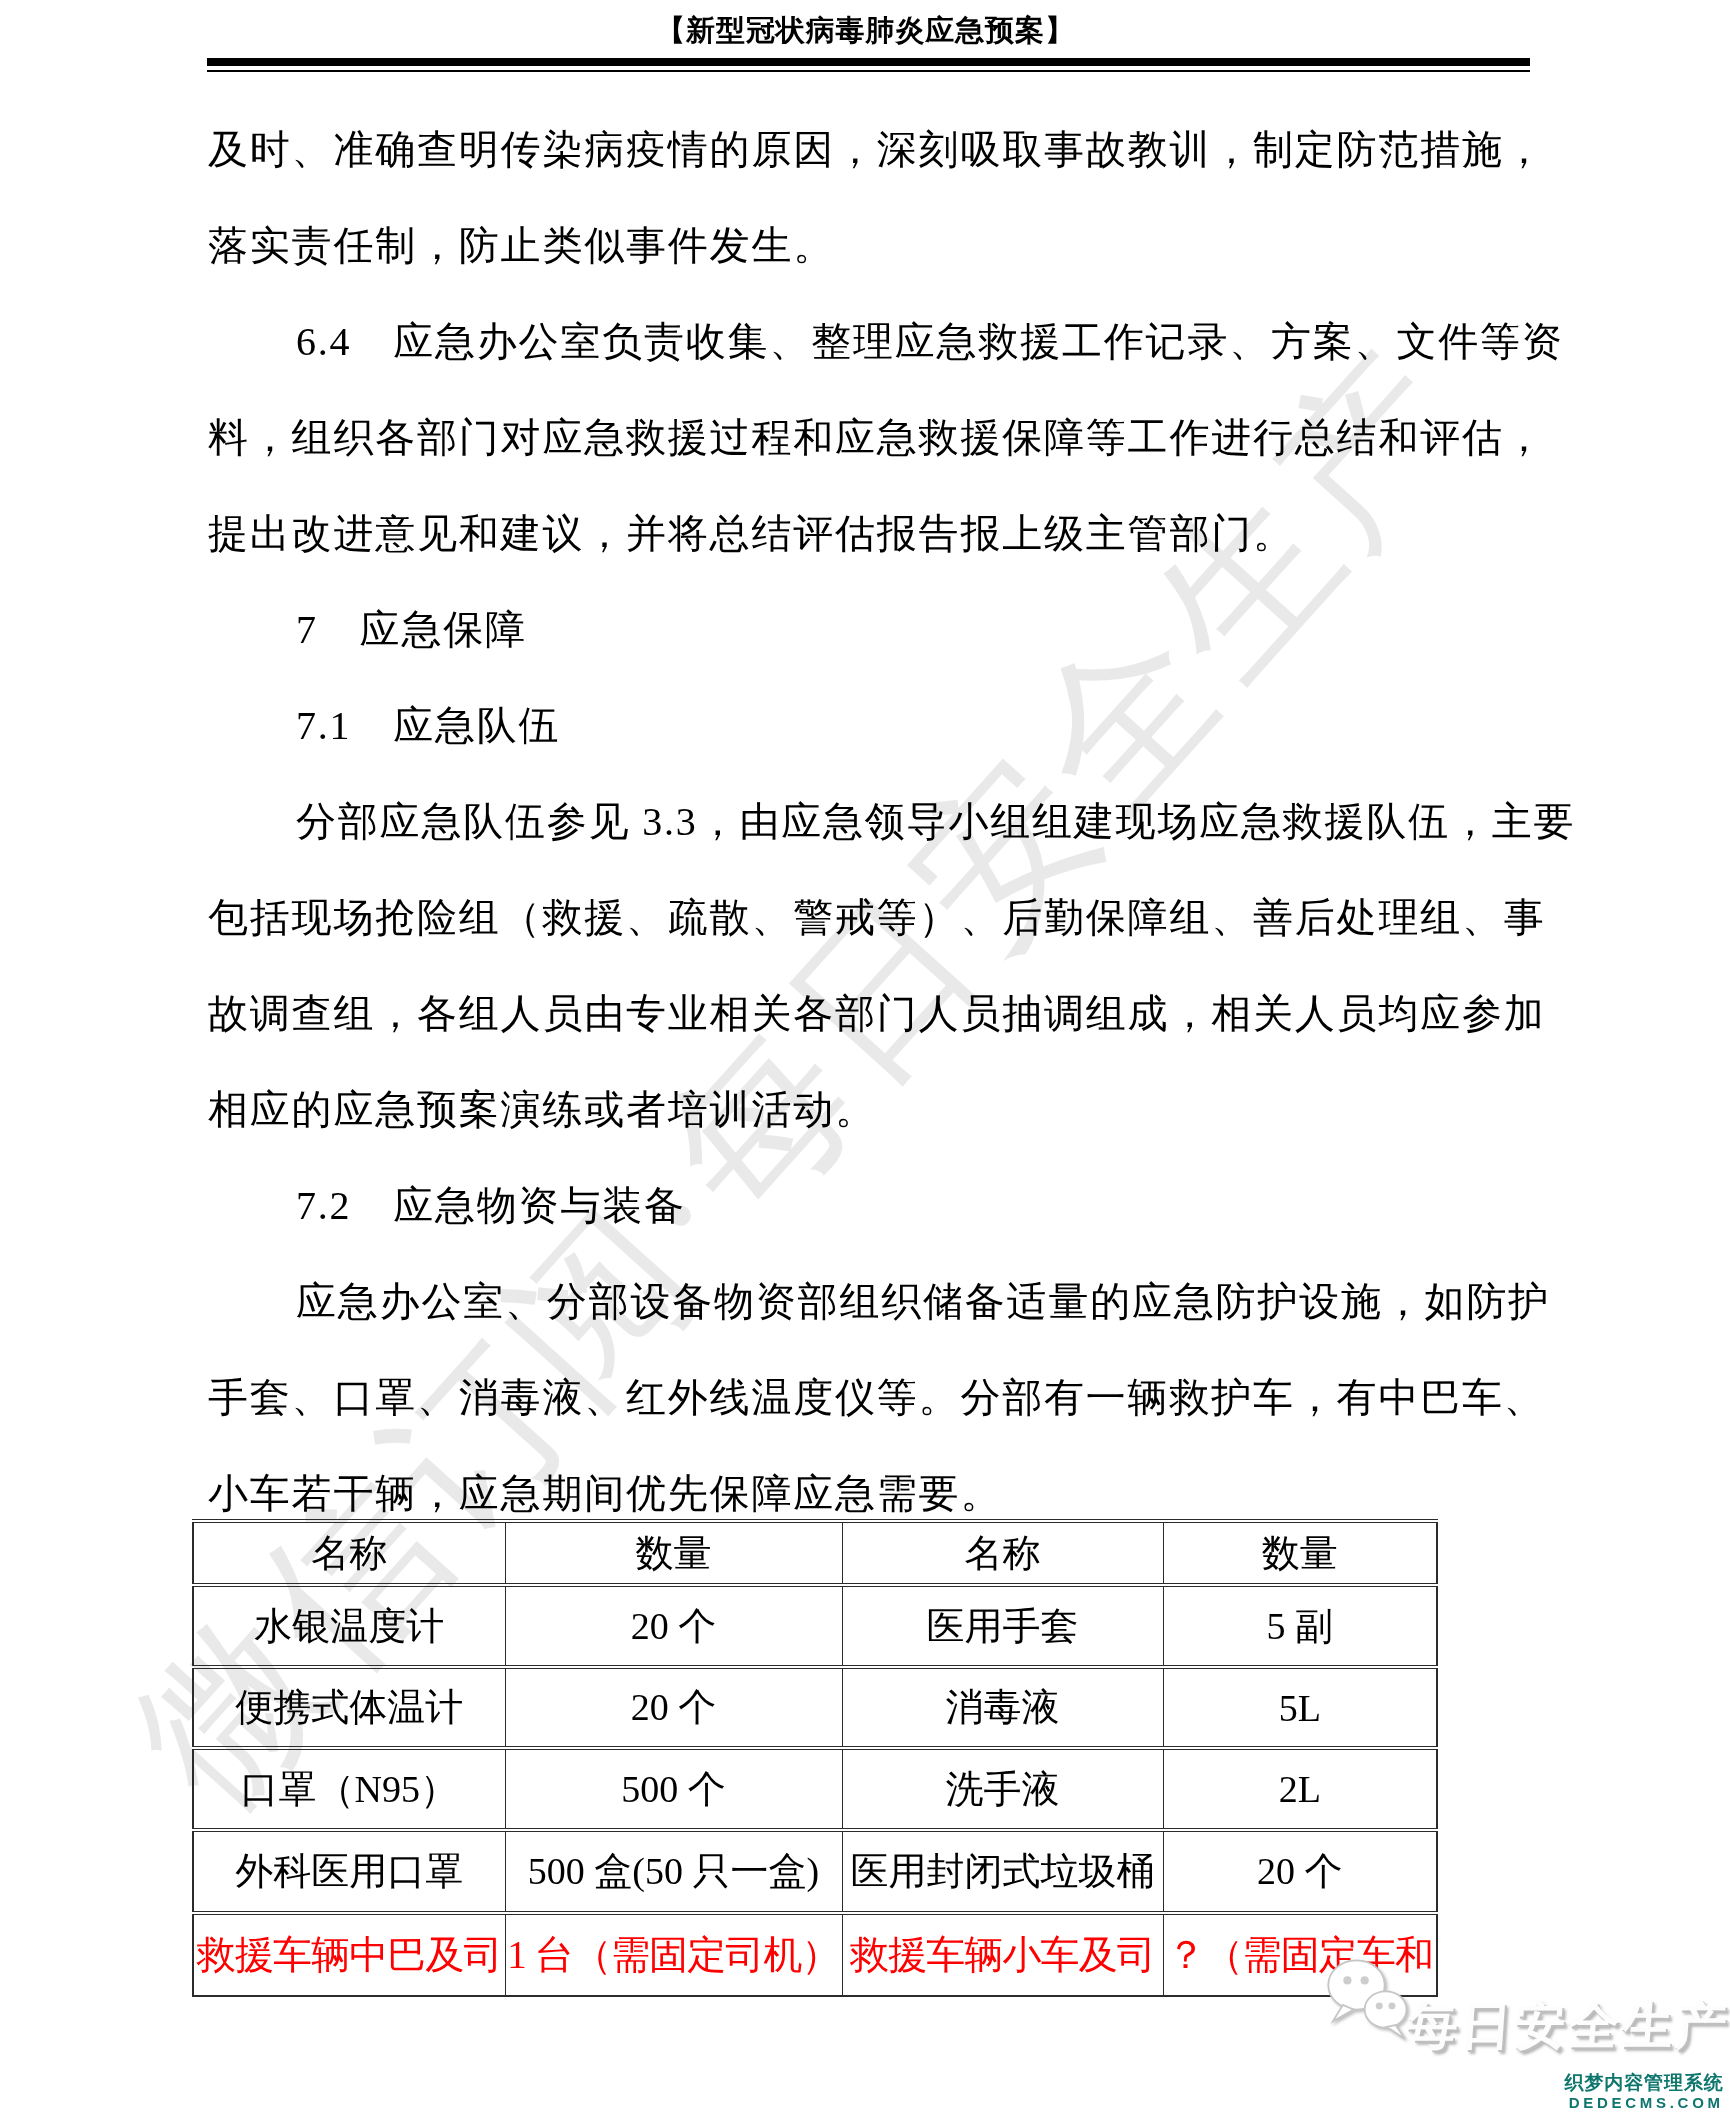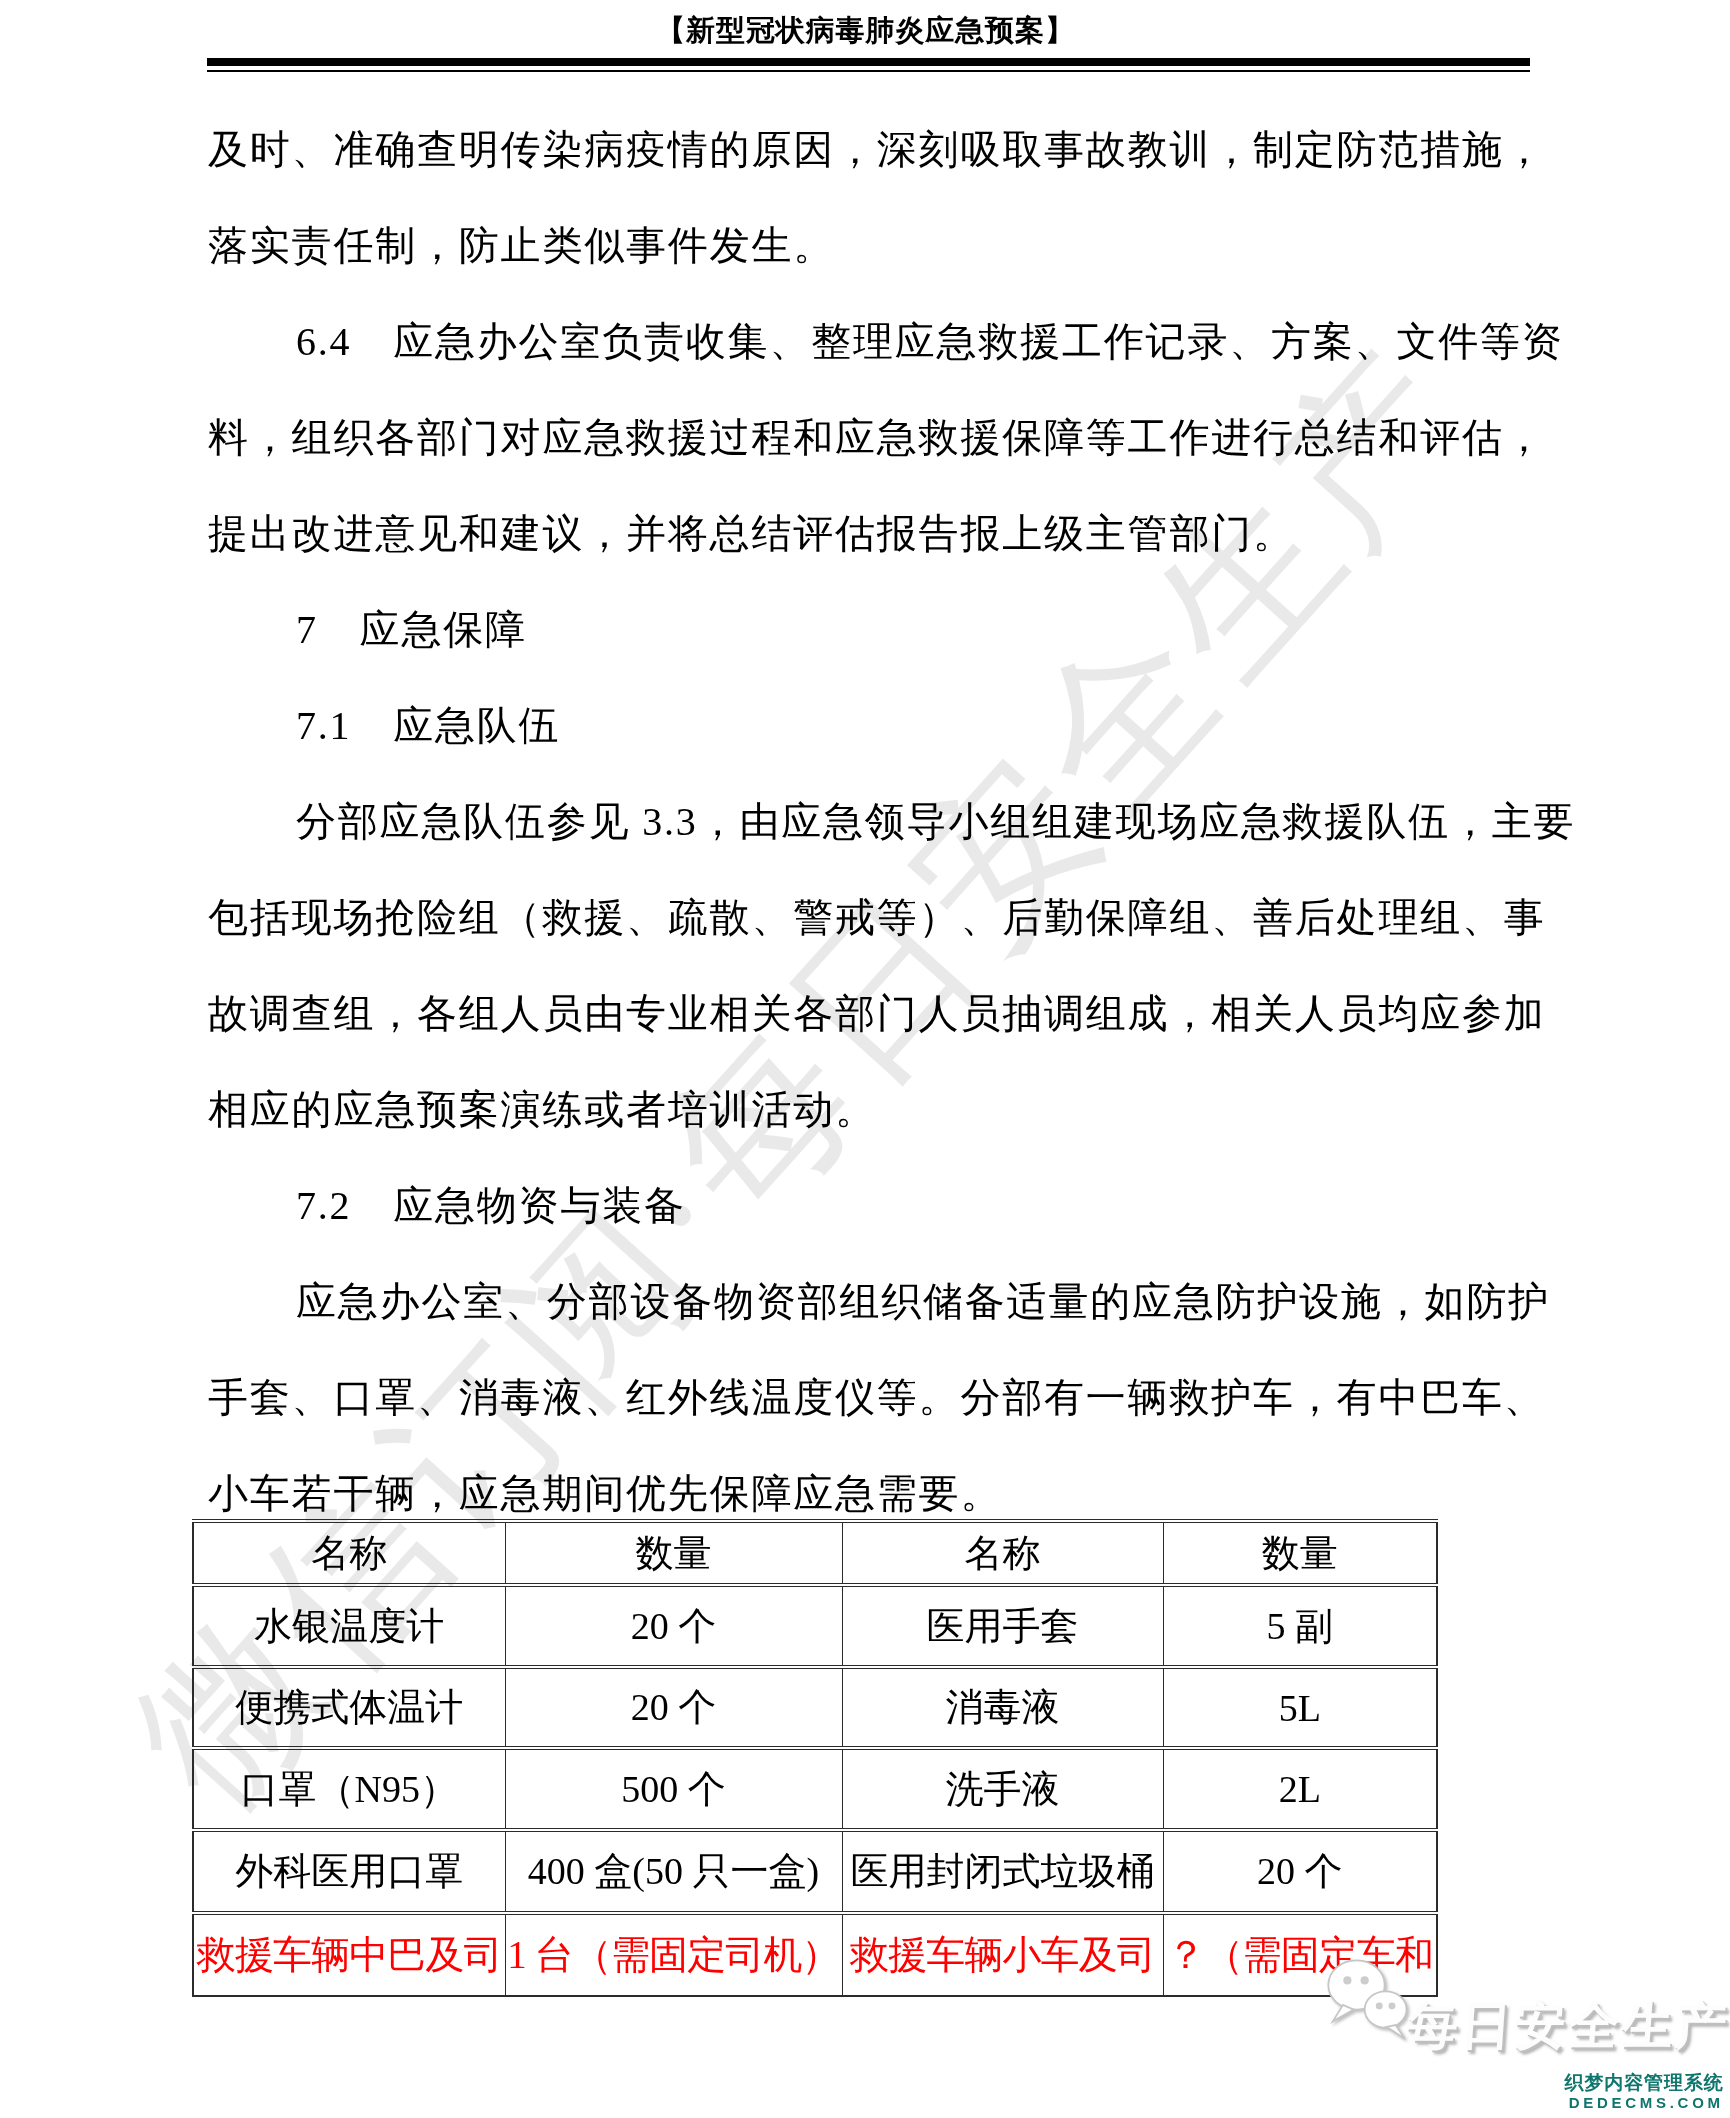--- a/index.html
+++ b/index.html
@@ -116,21 +116,21 @@
       <td>5L</td>
     </tr>
     <tr style="height:82px">
       <td>口罩（N95）</td>
       <td>500 个</td>
       <td>洗手液</td>
       <td>2L</td>
     </tr>
     <tr style="height:83px">
       <td>外科医用口罩</td>
-      <td>400 盒(50 只一盒)</td>
+      <td>500 盒(50 只一盒)</td>
       <td>医用封闭式垃圾桶</td>
       <td>20 个</td>
     </tr>
     <tr class="row-alert" style="height:83px">
       <td>救援车辆中巴及司</td>
       <td>1 台（需固定司机）</td>
       <td>救援车辆小车及司</td>
       <td>？（需固定车和</td>
     </tr>
   </tbody>

